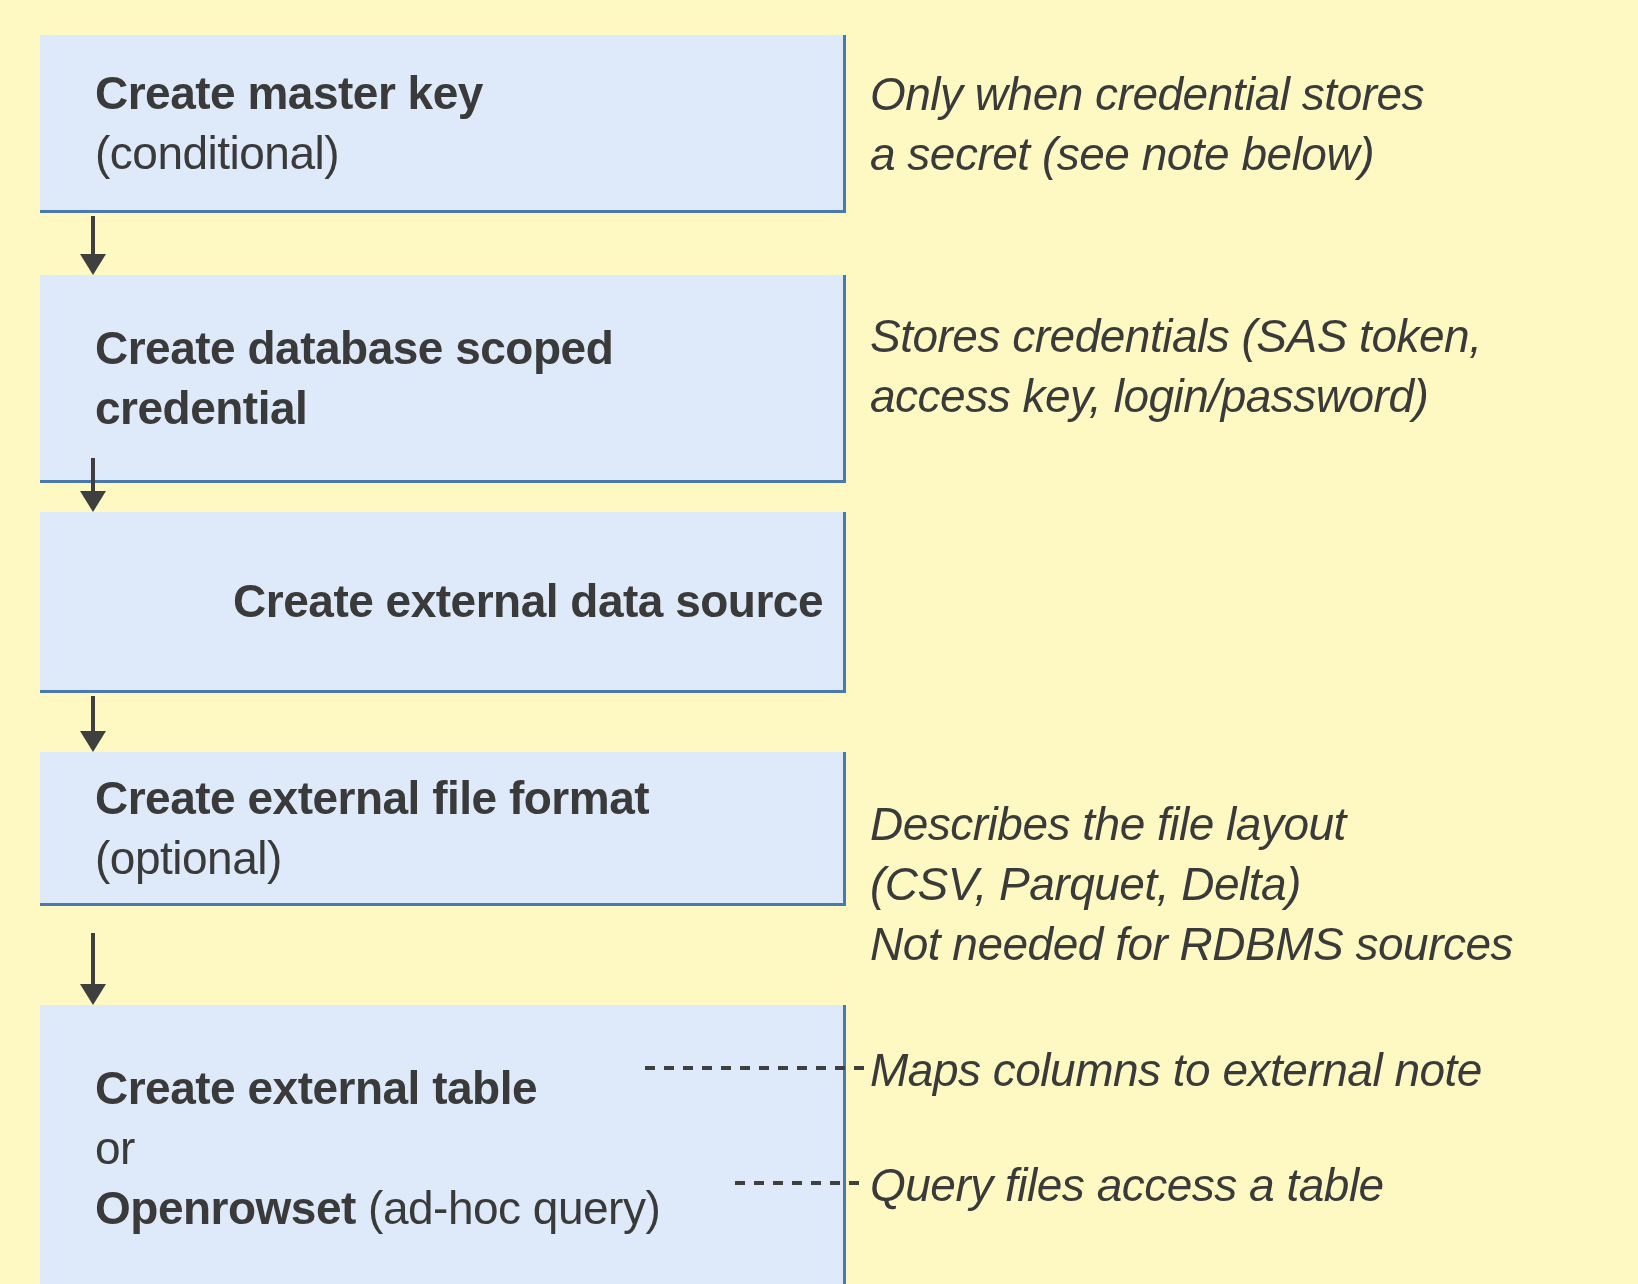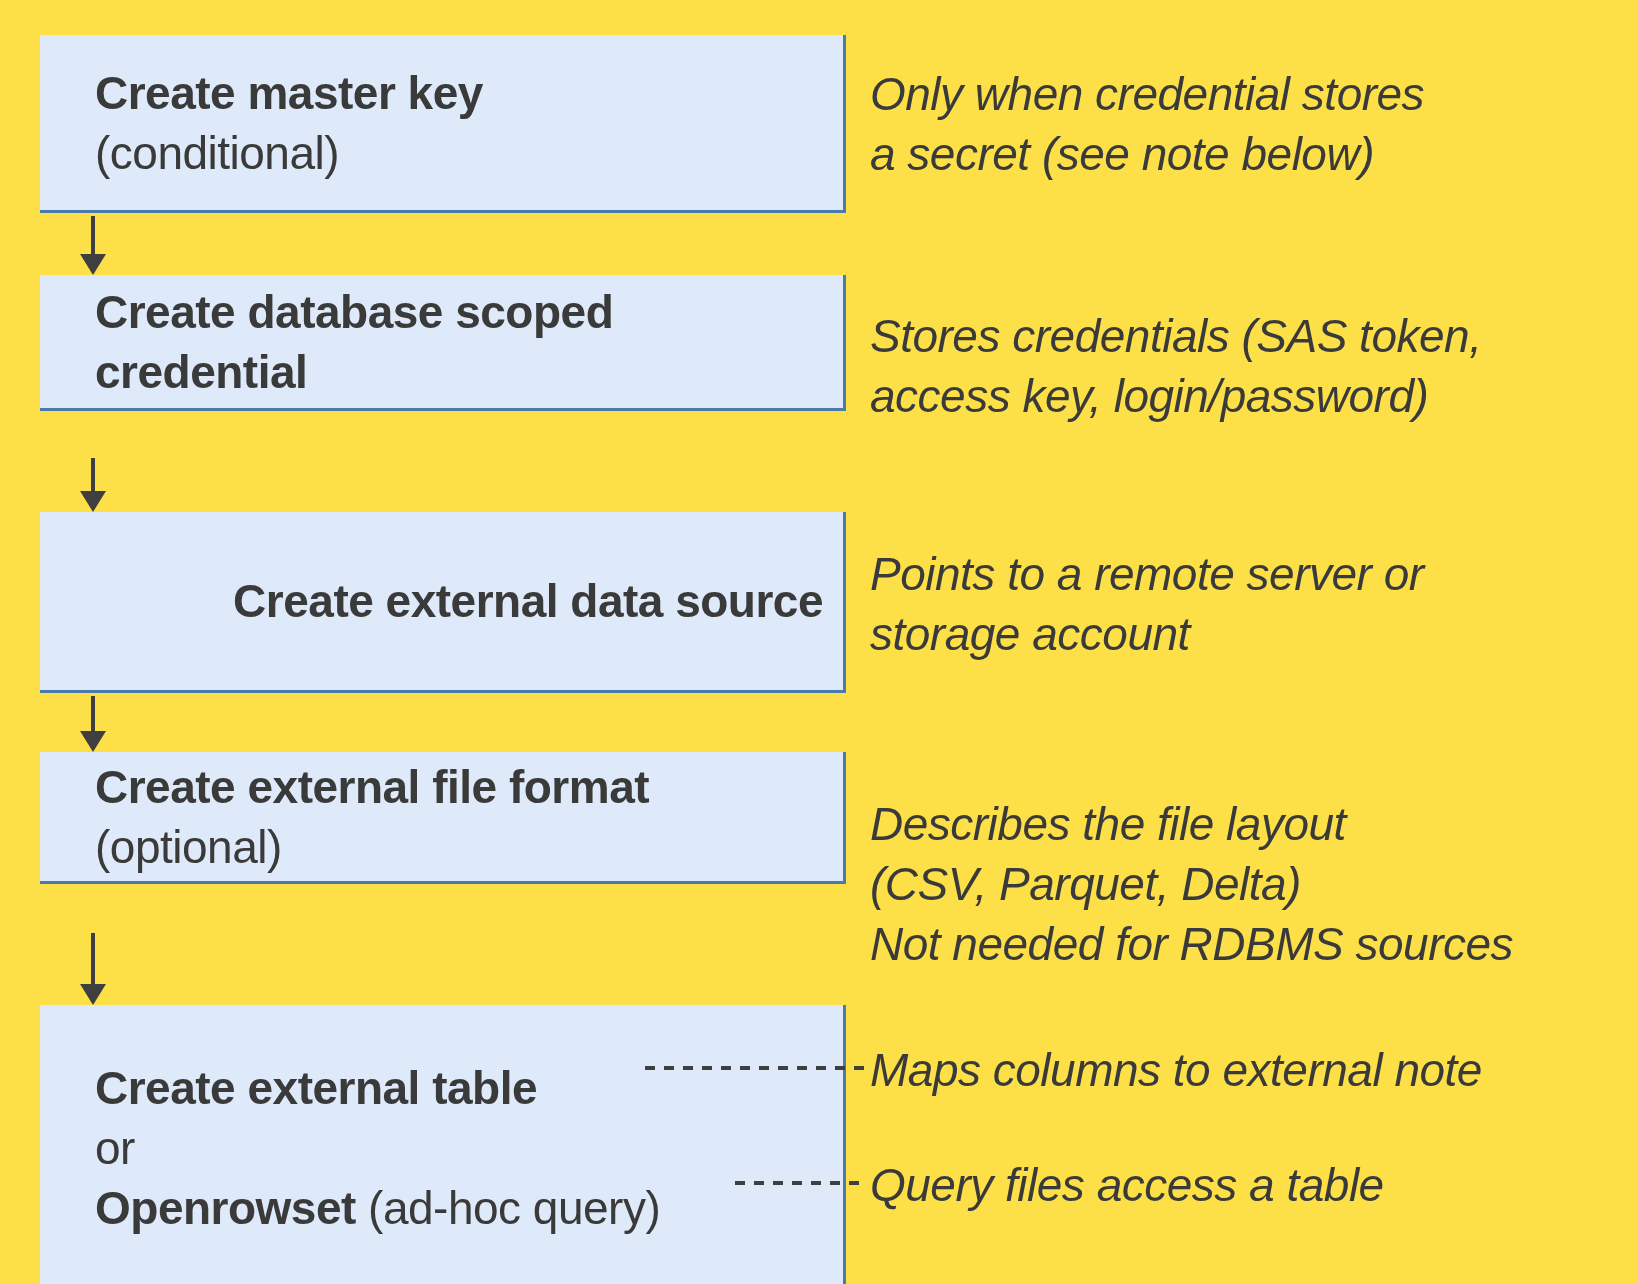--- a/index.html
+++ b/index.html
@@ -5,21 +5,21 @@
   html, body { margin: 0; padding: 0; }
   body {
     background: #ffffff;
     font-family: "Liberation Sans", sans-serif;
     color: var(--text, #3a3a3a);
   }
   .canvas {
     position: relative;
     width: 1638px;
     height: 1284px;
-    background: #fde047;
+    background: #fef9c3;
     overflow: hidden;
   }
   .box {
     position: absolute;
     left: 40px;
     width: 806px;
     box-sizing: border-box;
     background: var(--box-fill, #deeaf9);
     border-right: 3px solid var(--box-border, #4a79ab);
     border-bottom: 3px solid var(--box-border, #4a79ab);
@@ -63,23 +63,23 @@
     border-top: 21px solid var(--arrow, #3f3f3f);
   }
   .dash {
     position: absolute;
     height: 4px;
     background: repeating-linear-gradient(90deg,
       var(--arrow, #3f3f3f) 0 10px, transparent 10px 19px);
   }
   
   .box1 { top: 35px;   height: 178px; }
-  .box2 { top: 275px;  height: 136px; }
+  .box2 { top: 275px;  height: 208px; }
   .box3 { top: 512px;  height: 181px; align-items: flex-end; }
-  .box4 { top: 752px;  height: 132px; }
+  .box4 { top: 752px;  height: 154px; }
   .box5 { top: 1005px; height: 288px; }
   .arrow1 { top: 216px; height: 38px; }
   .arrow2 { top: 458px; height: 33px; }
   .arrow3 { top: 696px; height: 35px; }
   .arrow4 { top: 933px; height: 51px; }
   .note1 { top: 64px; }
   .note2 { top: 306px; }
   .note3 { top: 544px; }
   .note4 { top: 794px; }
   .note5a { top: 1040px; }
@@ -106,22 +106,20 @@
 credential</div>
   </div>
   <div class="note note2">Stores credentials (SAS token,
 access key, login/password)</div>
 
   <div class="arrow arrow2"></div>
 
   <div class="box box3">
     <div class="box-line bold">Create external data source</div>
   </div>
-  <div class="note note3">Points to a remote server or
-storage account</div>
 
   <div class="arrow arrow3"></div>
 
   <div class="box box4">
     <div class="box-line bold">Create external file format</div>
     <div class="box-line">(optional)</div>
   </div>
   <div class="note note4">Describes the file layout
 (CSV, Parquet, Delta)
 Not needed for RDBMS sources</div>

